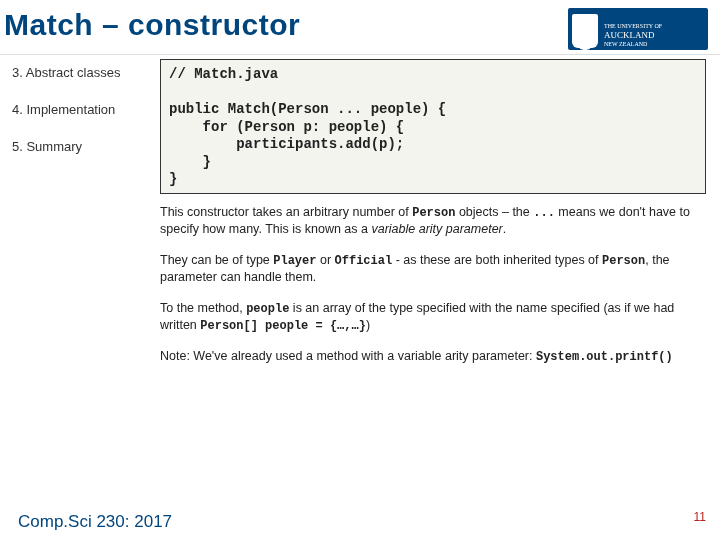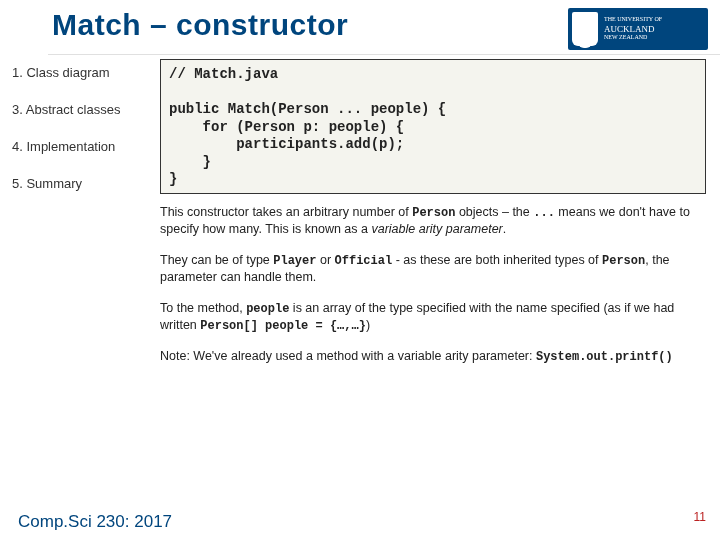--- a/index.html
+++ b/index.html
@@ -9,36 +9,35 @@
     font-family: Verdana, Arial, sans-serif;
     background: #fff;
     position: relative;
     overflow: hidden;
   }
   .header {
     display: flex;
     align-items: flex-start;
     padding: 8px 12px 4px 4px;
     border-bottom: 1px solid #e0e0e0;
-    margin-left: 48px;
   }
   .title {
     color: #00457d;
     font-weight: bold;
     font-size: 30px;
     flex: 1;
     letter-spacing: 0.5px;
   }
   .logo {
     width: 140px;
     height: 42px;
     background: #00457d;
     border-radius: 2px;
     display: flex;
-    align-items: center;
+    align-items: flex-end;
     justify-content: flex-start;
     padding: 2px 4px;
   }
   .logo-crest {
     width: 26px;
     height: 34px;
     background: #fff;
     border-radius: 2px 2px 6px 6px;
     position: relative;
   }
@@ -122,21 +121,20 @@
     <div class="logo-text">
       <span>THE UNIVERSITY OF</span>
       <span class="u">AUCKLAND</span>
       <span>NEW ZEALAND</span>
     </div>
   </div>
 </div>
 
 <div class="body-row">
   <div class="sidebar">
-    <div class="sidebar-item">1. Class diagram</div>
     <div class="sidebar-item">3. Abstract classes</div>
     <div class="sidebar-item">4. Implementation</div>
     <div class="sidebar-item">5. Summary</div>
   </div>
 
   <div class="main">
     <div class="codebox">// Match.java
 
 public Match(Person ... people) {
     for (Person p: people) {

